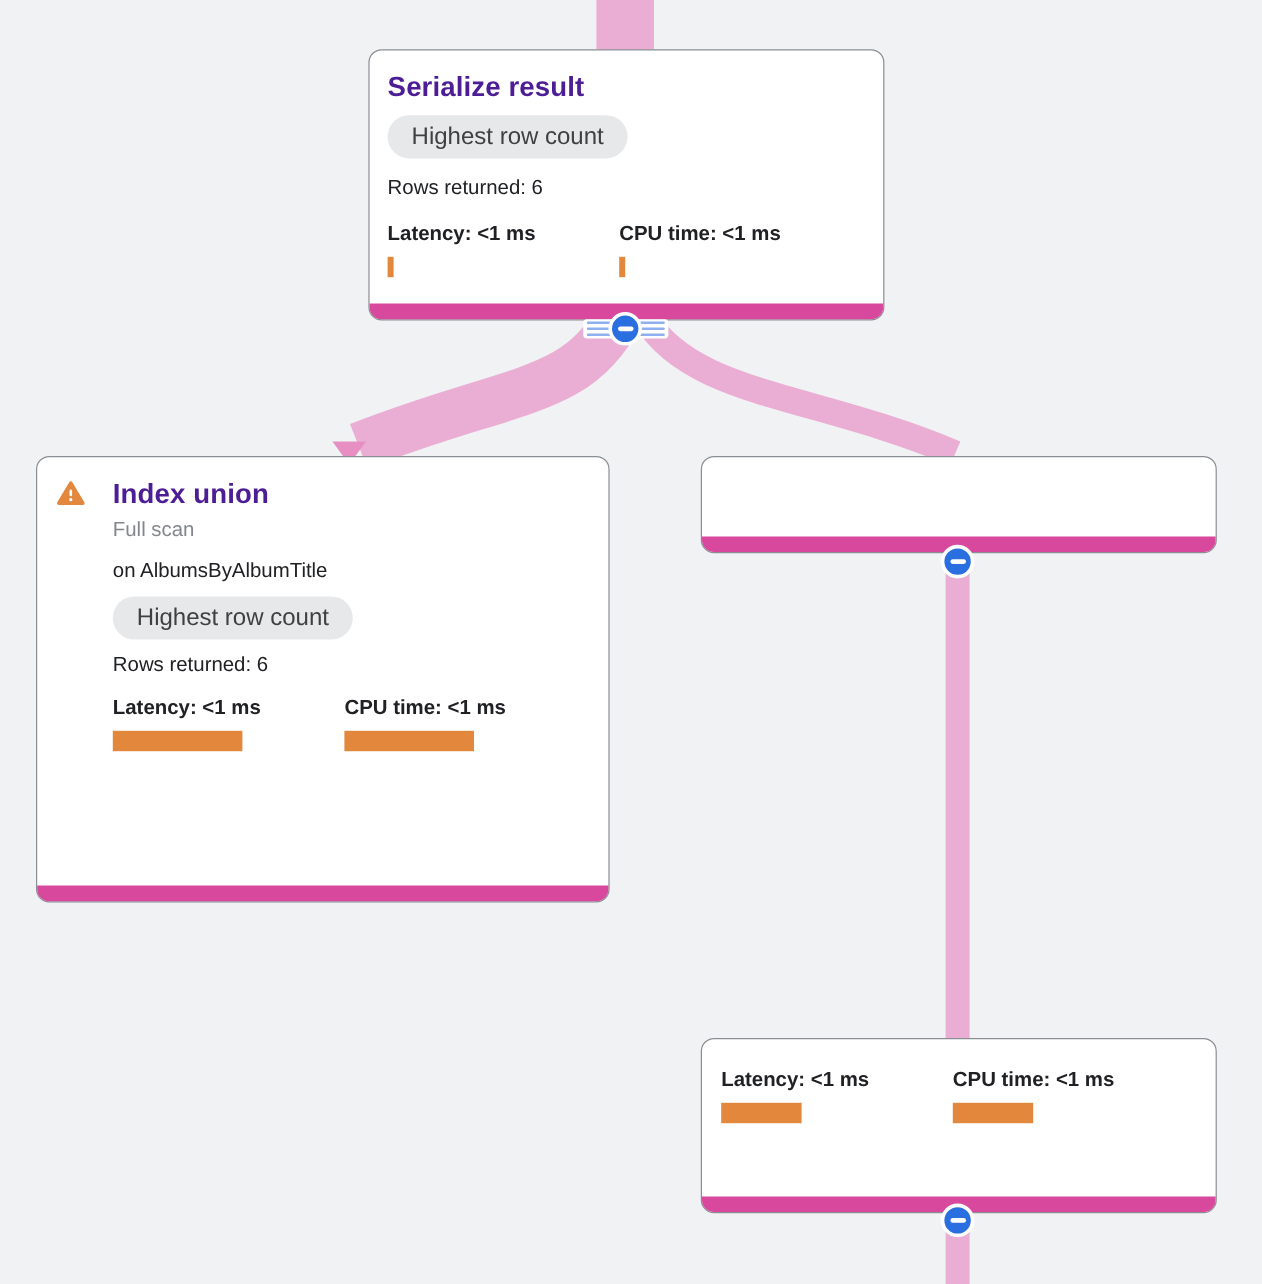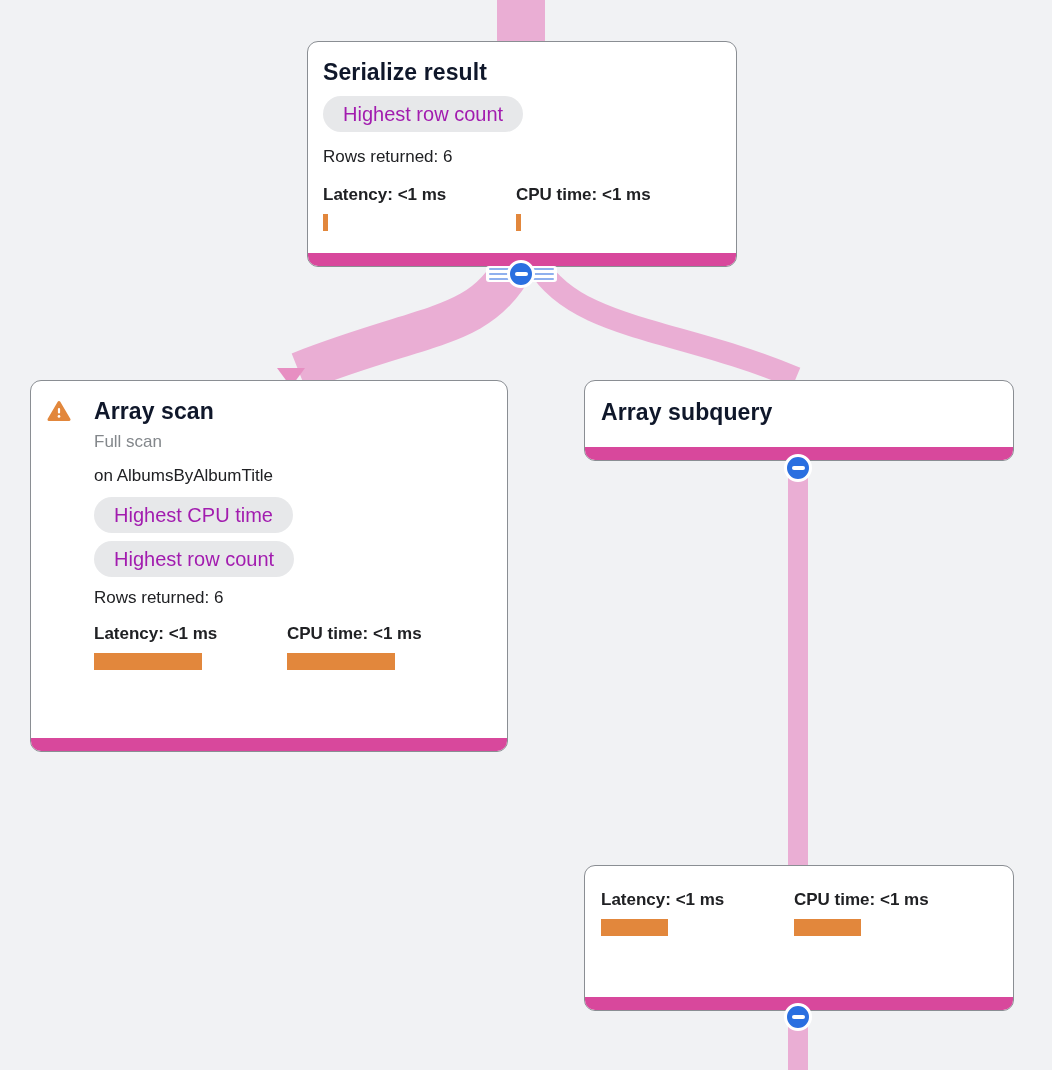--- a/index.html
+++ b/index.html
@@ -35,34 +35,34 @@
   .accent-bar {
     position: absolute;
     left: 0; right: 0; bottom: 0;
     height: 13px;
     background: #d8489c;
     border-radius: 0 0 10px 10px;
   }
   .node-title {
     font-size: 23px;
     font-weight: 700;
-    color: #0f172a;
+    color: #4c1d95;
     line-height: 28px;
     letter-spacing: 0.1px;
   }
   .body-text {
     font-size: 17px;
     color: #202124;
     line-height: 26px;
   }
   .muted { color: #83878b; }
   .badge {
     display: inline-block;
     background: #e7e8ea;
-    color: #a21caf;
+    color: #404040;
     font-size: 20px;
     line-height: 36px;
     height: 36px;
     padding: 0 20px;
     border-radius: 18px;
     white-space: nowrap;
   }
   .badge-stack .badge { margin-top: 8px; }
   .metrics {
     display: flex;
@@ -170,46 +170,44 @@
   <div class="accent-bar"></div>
 </div>
 
 <div class="node node-index-scan">
   <div class="header-row">
     <svg class="warning-icon" viewBox="0 0 24 22">
       <path d="M12 2.6 L22 19.4 H2 Z" fill="#e2873c" stroke="#e2873c" stroke-width="3" stroke-linejoin="round"></path>
       <rect x="10.9" y="8" width="2.2" height="5.6" rx="1.1" fill="#ffffff"></rect>
       <circle cx="12" cy="16.4" r="1.35" fill="#ffffff"></circle>
     </svg>
-    <div class="node-title">Array scan</div>
+    <div class="node-title">Index union</div>
   </div>
   <div class="indent">
     <div class="body-text muted mt4">Full scan</div>
     <div class="body-text mt8">on AlbumsByAlbumTitle</div>
     <div class="badge-stack">
-      <div><span class="badge">Highest CPU time</span></div>
       <div><span class="badge">Highest row count</span></div>
     </div>
     <div class="body-text mt8">Rows returned: 6</div>
     <div class="metrics mt10">
       <div class="metric">
         <div class="body-text">Latency: &lt;1 ms</div>
         <div class="metric-bar" style="width: 108px;"></div>
       </div>
       <div class="metric">
         <div class="body-text">CPU time: &lt;1 ms</div>
         <div class="metric-bar" style="width: 108px;"></div>
       </div>
     </div>
   </div>
   <div class="accent-bar"></div>
 </div>
 
 <div class="node node-array">
-  <div class="node-title">Array subquery</div>
   <div class="accent-bar"></div>
 </div>
 
 <div class="node node-distunion">
   <div class="metrics mt6">
     <div class="metric">
       <div class="body-text">Latency: &lt;1 ms</div>
       <div class="metric-bar" style="width: 67px;"></div>
     </div>
     <div class="metric">

